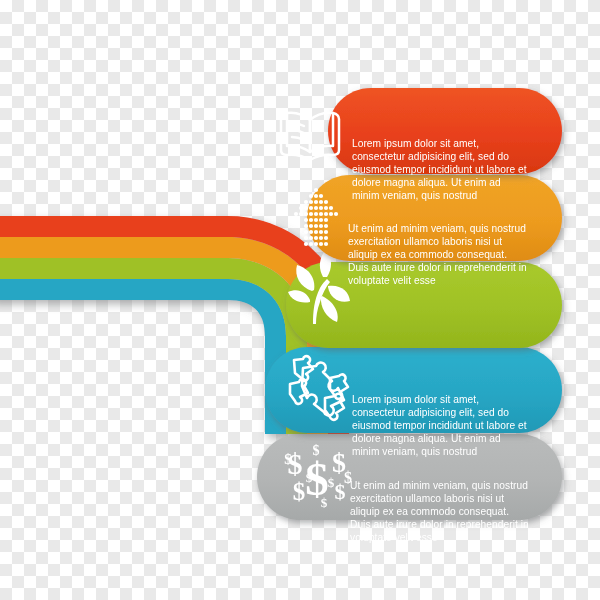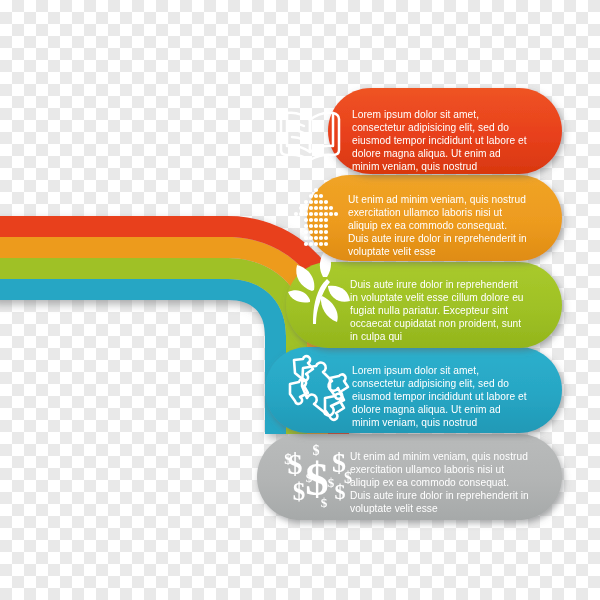--- a/index.html
+++ b/index.html
@@ -29,20 +29,21 @@
     height: 600px;
   }
   .row-text {
     position: absolute;
     color: #ffffff;
     font-size: 10.2px;
     line-height: 13.1px;
     letter-spacing: 0.05px;
     white-space: pre-line;
     pointer-events: none;
+    margin-top: 29px;
   }
   .row-text.t0 { left: 352px; top: 108px; width: 176px; }
   .row-text.t1 { left: 348px; top: 193px; width: 180px; }
   .row-text.t2 { left: 350px; top: 278px; width: 178px; }
   .row-text.t3 { left: 352px; top: 364px; width: 176px; }
   .row-text.t4 { left: 350px; top: 450px; width: 180px; }
 </style>
 </head>
 <body>
 
@@ -297,17 +298,16 @@
                L 339 119 C 339 116 337 114 333 113"></path>
 
       <path d="M 292 123 C 296 123 300 124 304 126"></path>
       <path d="M 292 130 C 296 130 300 131 304 133"></path>
       <path d="M 292 137 C 296 137 300 138 304 140"></path>
     </g>
   </svg>
 
   <div class="row-text t0">Lorem ipsum dolor sit amet, consectetur adipisicing elit, sed do eiusmod tempor incididunt ut labore et dolore magna aliqua. Ut enim ad minim veniam, quis nostrud</div>
   <div class="row-text t1">Ut enim ad minim veniam, quis nostrud exercitation ullamco laboris nisi ut aliquip ex ea commodo consequat. Duis aute irure dolor in reprehenderit in voluptate velit esse</div>
-  <div class="row-text t2">Duis aute irure dolor in reprehenderit in voluptate velit esse cillum dolore eu fugiat nulla pariatur. Excepteur sint occaecat cupidatat non proident, sunt in culpa qui</div>
   <div class="row-text t3">Lorem ipsum dolor sit amet, consectetur adipisicing elit, sed do eiusmod tempor incididunt ut labore et dolore magna aliqua. Ut enim ad minim veniam, quis nostrud</div>
   <div class="row-text t4">Ut enim ad minim veniam, quis nostrud exercitation ullamco laboris nisi ut aliquip ex ea commodo consequat. Duis aute irure dolor in reprehenderit in voluptate velit esse</div>
 
 </div>
 
 </body></html>

